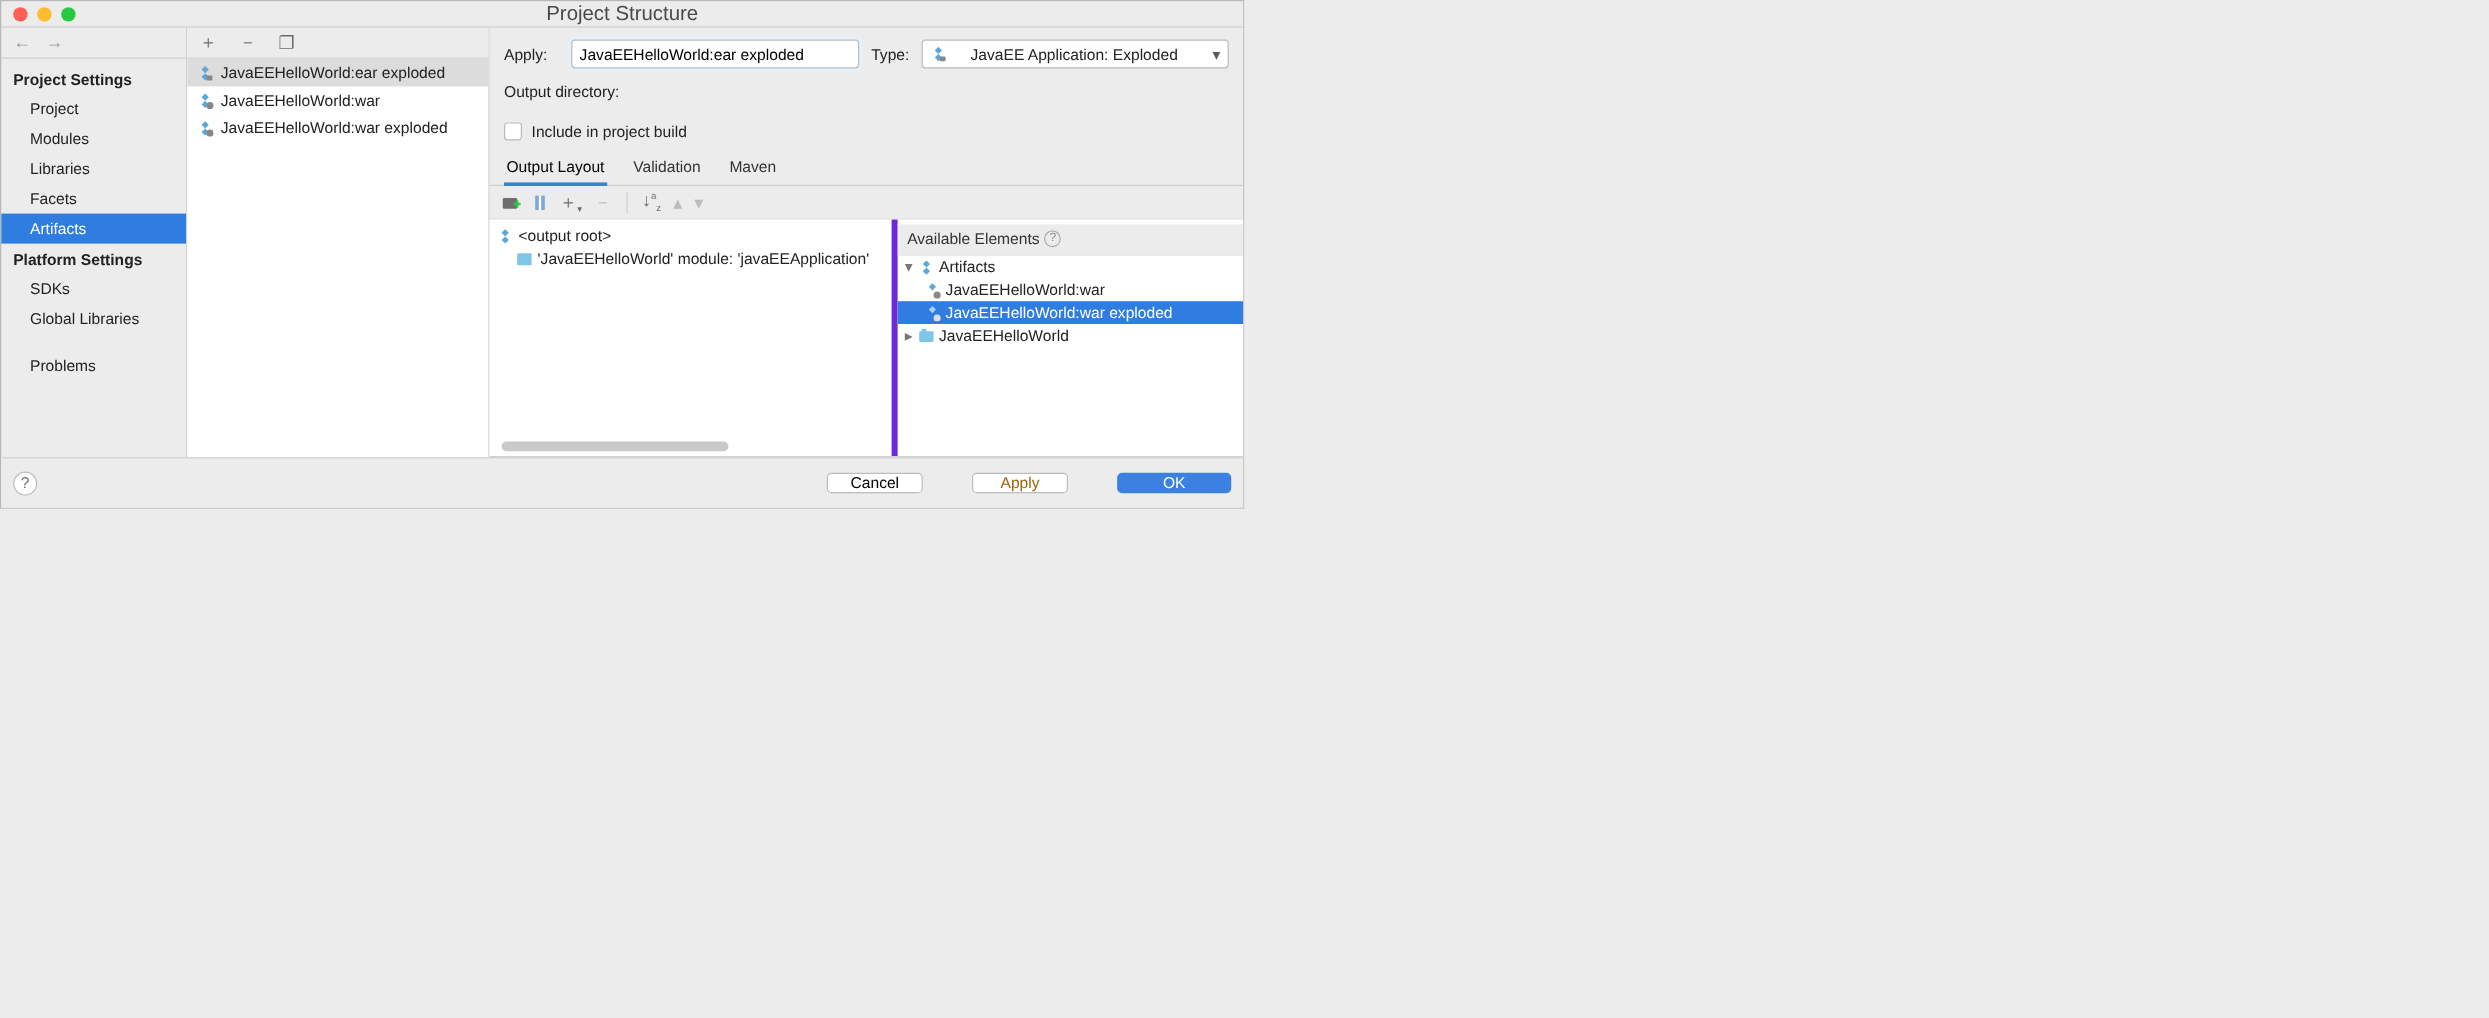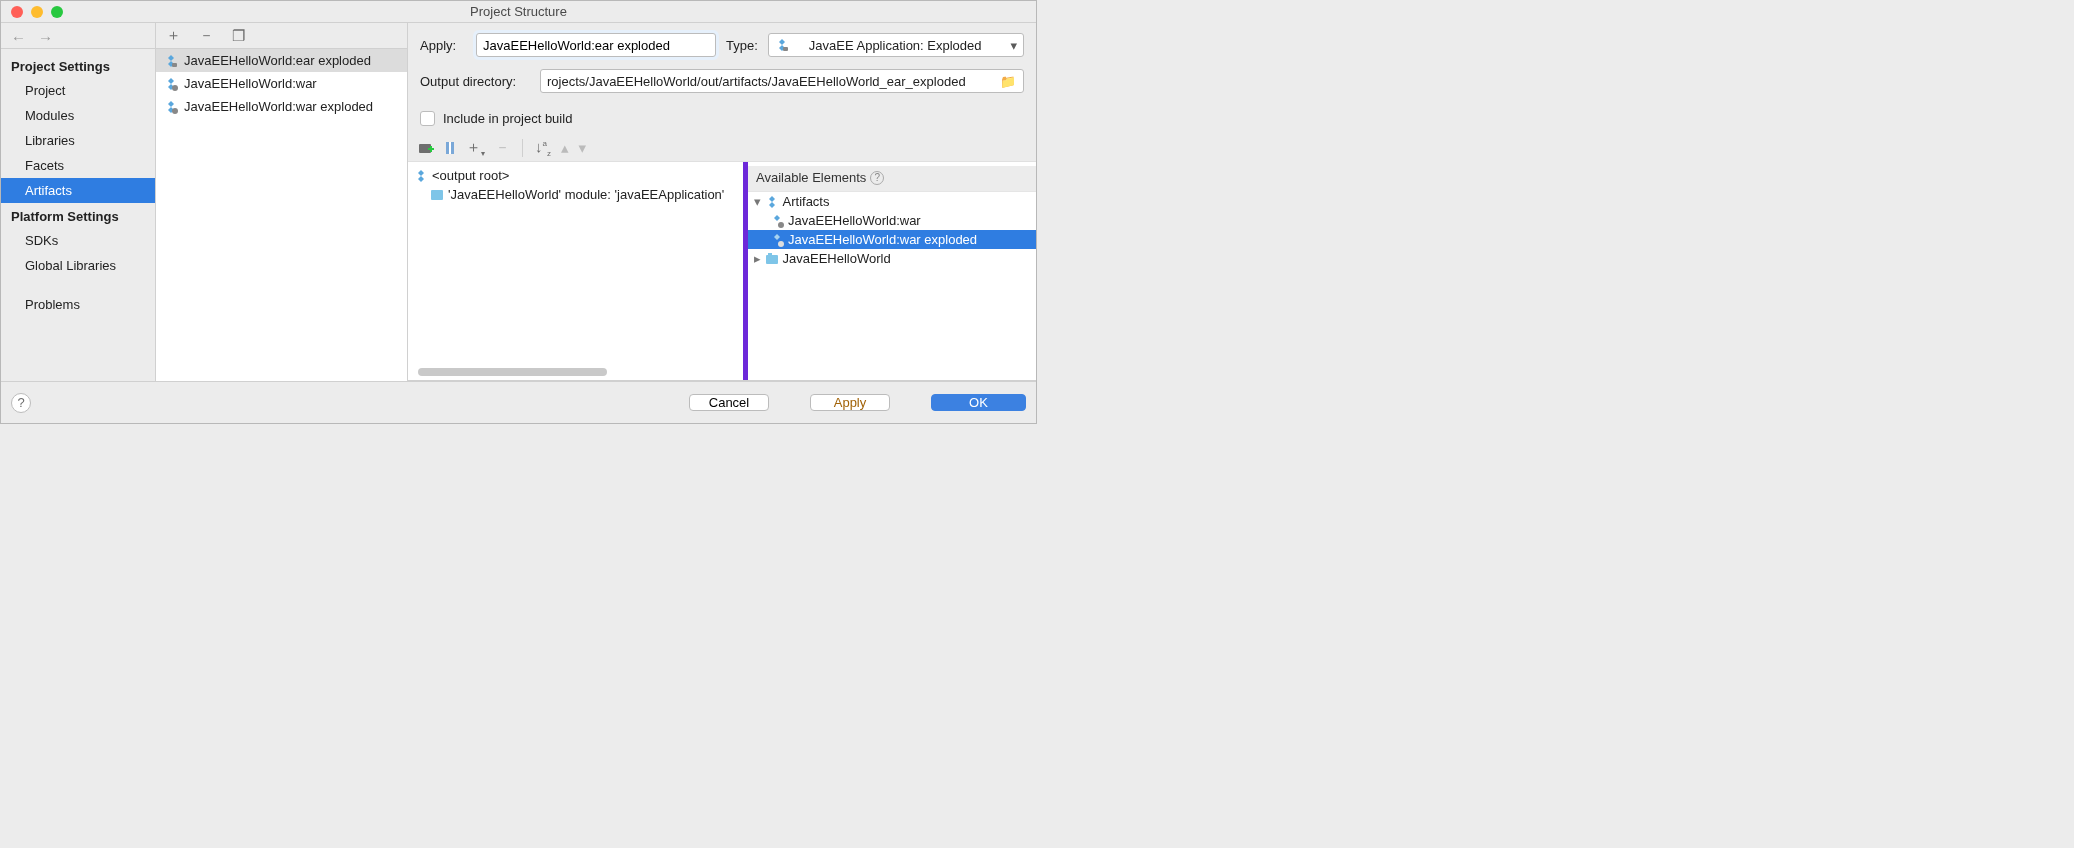--- a/index.html
+++ b/index.html
@@ -10,21 +10,21 @@
     color: #222;
     width: 1037px;
     height: 424px;
     overflow: hidden;
   }
   .window { display: flex; flex-direction: column; height: 100%; border: 1px solid #b8b8b8; background:#ececec;}
   .titlebar { height: 22px; display:flex; align-items:center; position: relative; border-bottom: 1px solid #d0d0d0;}
   .traffic { display:flex; gap:8px; padding-left:10px;}
   .dot { width:12px; height:12px; border-radius:50%; }
   .dot.red{background:#ff5f57;} .dot.yellow{background:#febc2e;} .dot.green{background:#28c840;}
-  .title { position:absolute; left:0; right:0; text-align:center; font-size:13px; color:#4a4a4a;}
+  .title { position:absolute; left:0; right:0; text-align:center; font-size:17px; color:#4a4a4a;}
   .body { flex:1; display:flex; min-height:0;}
   
   .sidebar { width:155px; border-right:1px solid #d0d0d0; display:flex; flex-direction:column;}
   .navrow{height:26px; display:flex; align-items:center; gap:12px; padding:4px 10px; border-bottom:1px solid #d0d0d0;}
   .navrow .arrow{color:#9a9a9a; font-size:15px;}
   .side-list{flex:1; overflow:auto; padding-top:4px;}
   .side-head{font-weight:700; padding:6px 10px 4px 10px; font-size:13px;}
   .side-item{padding:5px 10px 5px 24px; font-size:13px; cursor:default;}
   .side-item.selected{background:#2f7de1; color:#fff;}
   
@@ -164,31 +164,32 @@
                     <rect x="8" y="9" width="5" height="4" rx="1" fill="#888"></rect>
                   </svg>
               </span>
               <span>JavaEE Application: Exploded</span>
             </span>
             <span class="combo-chev">▾</span>
           </div>
         </div>
         <div class="row">
           <span class="lbl" style="width:110px">Output directory:</span>
-          <div class="fieldplain">
-            <span style="overflow:hidden;white-space:nowrap">rojects/JavaEEHelloWorld/out/artifacts/JavaEEHelloWorld_ear_exploded</span>
-            <span class="folder-icn">📁</span>
-          </div>
         </div>
       </div>
       <div class="chkrow">
         <div class="chk"></div>
         <span class="lbl">Include in project build</span>
       </div>
 
+      <div class="tabs">
+        <div class="tab active">Output Layout</div>
+        <div class="tab">Validation</div>
+        <div class="tab">Maven</div>
+      </div>
 
       <div class="layoutbar">
         <span class="tbicon">
             <svg width="16" height="14">
               <rect x="1" y="3" width="12" height="9" rx="1" fill="#6e6e6e"></rect>
               <rect x="10" y="7" width="6" height="2" fill="#28c840"></rect>
               <rect x="12" y="5" width="2" height="6" fill="#28c840"></rect>
             </svg>
           </span>
         <span class="tbicon">

